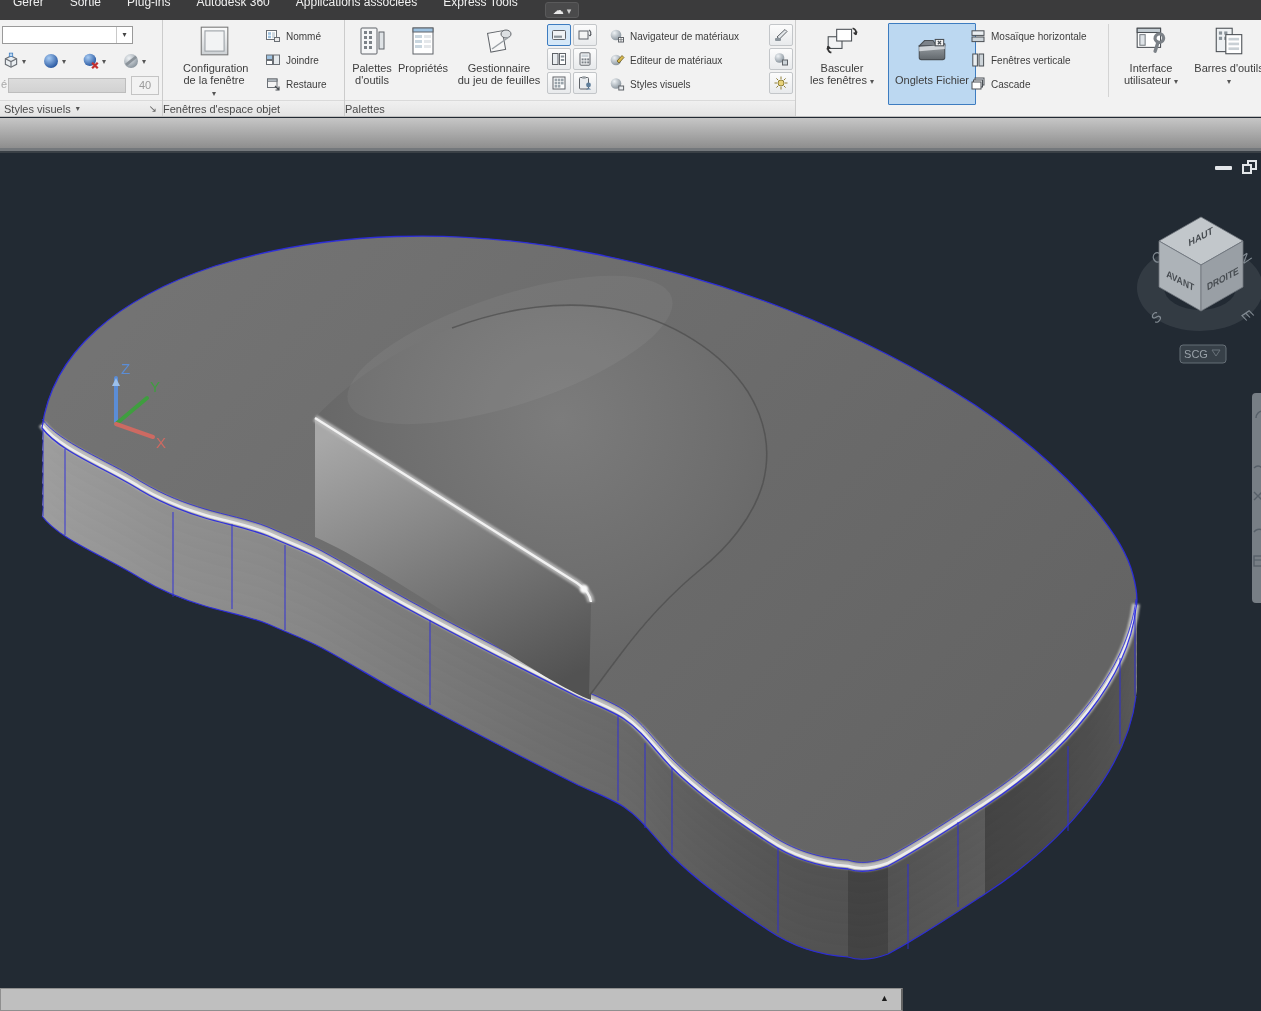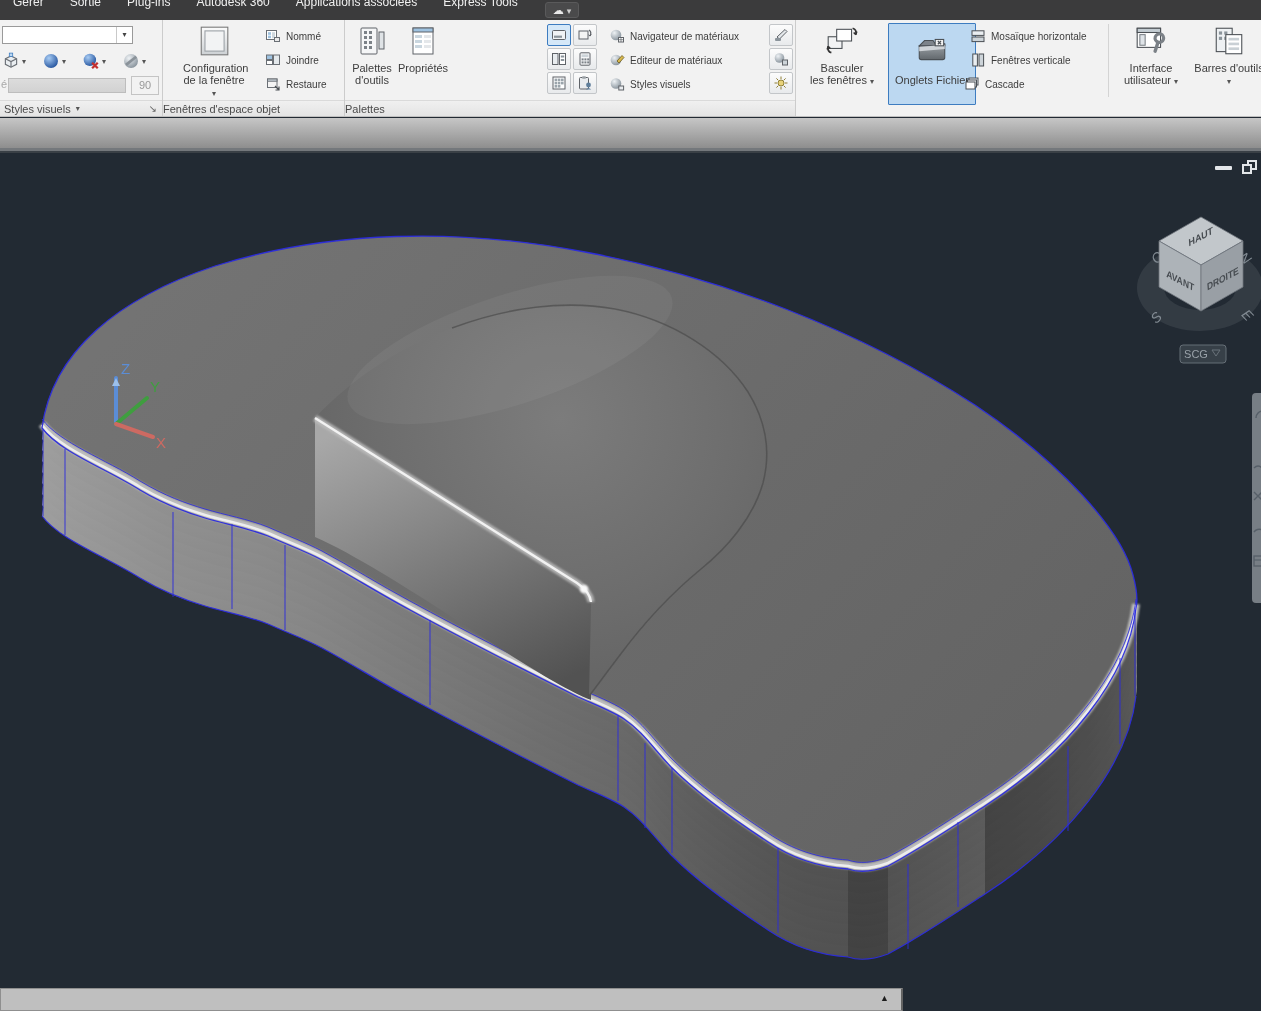--- a/index.html
+++ b/index.html
@@ -316,21 +316,21 @@
         </div>
       <div class="splitbtn" style="left:122px;top:30px">
           <svg width="18" height="18">
             <use href="#i-sphslash"></use>
           </svg>
           <span class="car">▾</span>
         </div>
       <div id="vs-slider-row">
         <span id="vs-frag">é</span>
         <div id="vs-track"></div>
-        <div id="vs-val">90</div>
+        <div id="vs-val">40</div>
       </div>
       <div class="plabel" id="p1-label">
         <span>Styles visuels</span>
         <span class="car">▾</span>
         <span id="p1-expander">↘</span>
       </div>
     </div>
 
     <div class="panel" id="p2" style="left:163px;width:182px">
       <div class="bigbtn" style="left:20px;width:62px">
@@ -368,20 +368,27 @@
             </svg></div>
         <div>Palettes</div>
         <div>d'outils</div>
       </div>
       <div class="bigbtn" style="left:52px;width:52px">
         <div class="bicon"><svg width="32" height="34">
               <use href="#i-props"></use>
             </svg></div>
         <div>Propriétés</div>
       </div>
+      <div class="bigbtn" style="left:106px;width:96px">
+        <div class="bicon"><svg width="32" height="34">
+              <use href="#i-sheet"></use>
+            </svg></div>
+        <div>Gestionnaire</div>
+        <div>du jeu de feuilles</div>
+      </div>
       <div class="sbtn sel" style="left:202px;top:4px">
           <svg width="16" height="16">
             <use href="#i-cmd"></use>
           </svg>
         </div>
       <div class="sbtn" style="left:228px;top:4px">
           <svg width="16" height="16">
             <use href="#i-cyc"></use>
           </svg>
         </div>
@@ -460,21 +467,21 @@
             <use href="#i-mosh"></use>
           </svg>
           <span>Mosaïque horizontale</span>
         </div>
       <div class="ritem" style="left:174px;top:30px">
           <svg width="16" height="16">
             <use href="#i-mosv"></use>
           </svg>
           <span>Fenêtres verticale</span>
         </div>
-      <div class="ritem" style="left:168px;top:54px">
+      <div class="ritem" style="left:174px;top:54px">
           <svg width="16" height="16">
             <use href="#i-casc"></use>
           </svg>
           <span>Cascade</span>
         </div>
       <div style="position:absolute;left:312px;top:4px;bottom:20px;width:1px;background:#d4d4d4"></div>
       <div class="bigbtn" style="left:322px;width:66px">
         <div class="bicon"><svg width="34" height="34">
               <use href="#i-uiwrench"></use>
             </svg></div>

